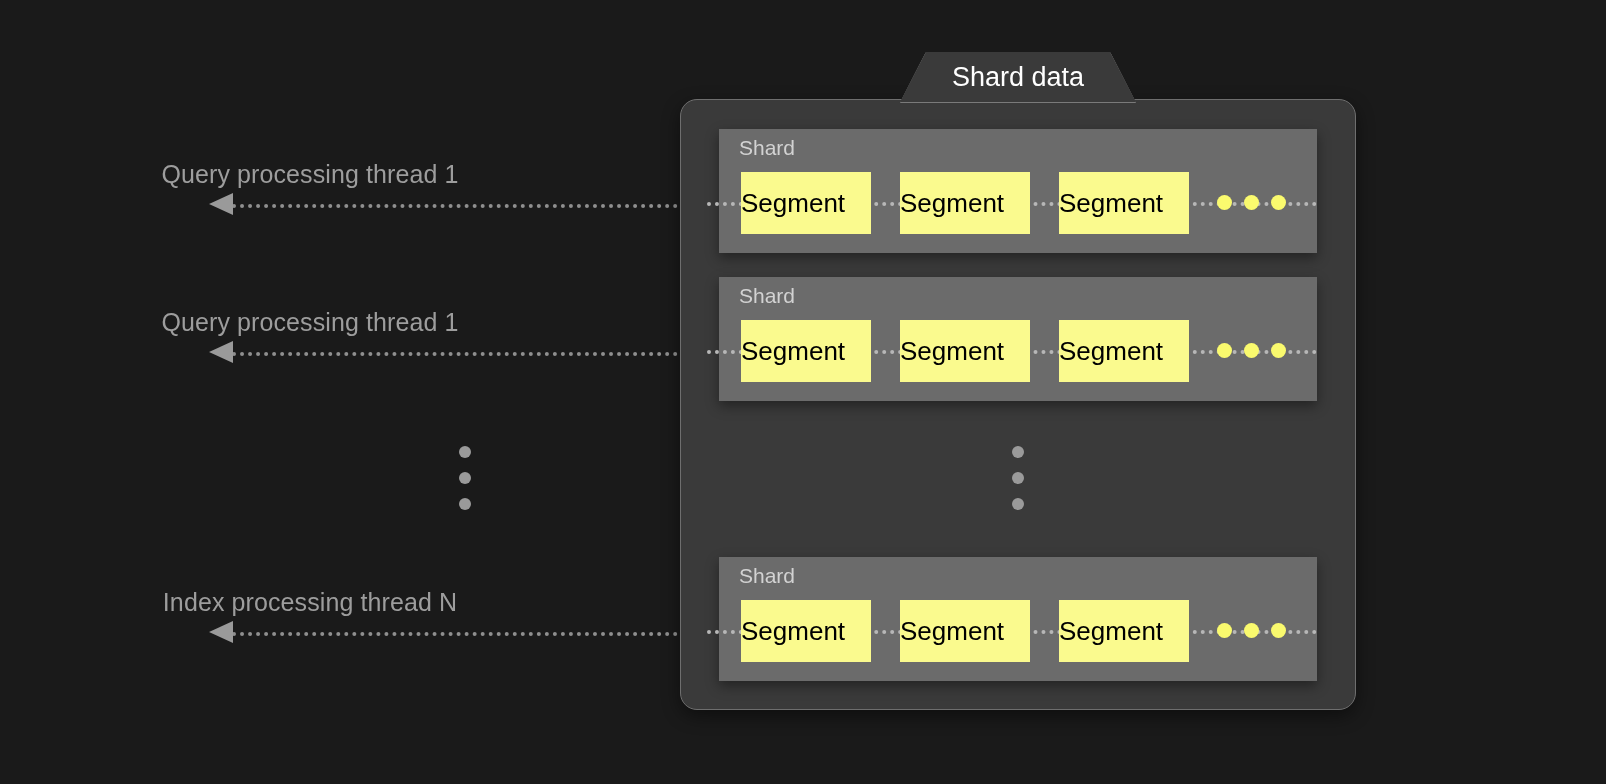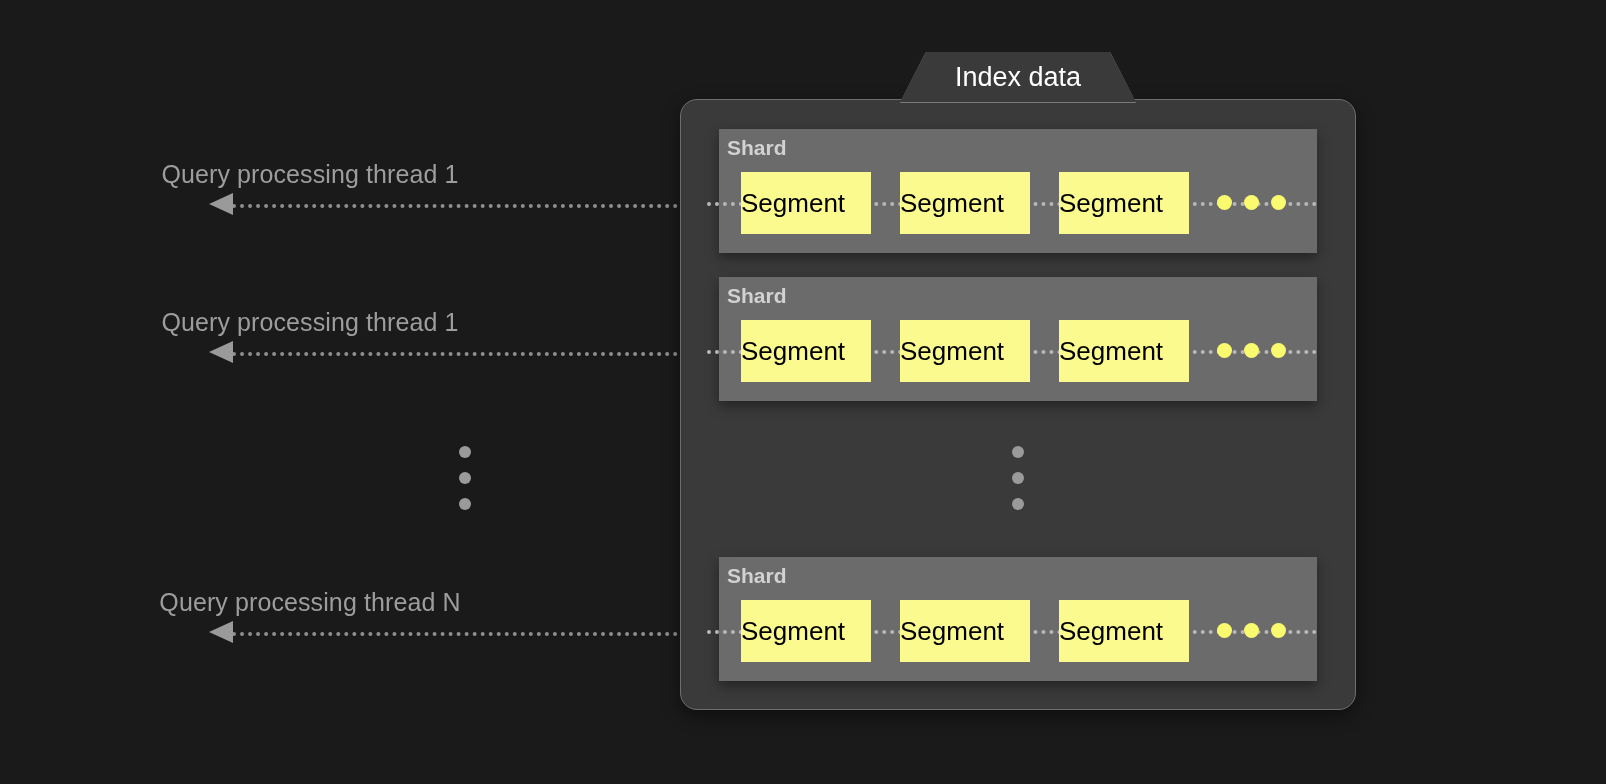--- a/index.html
+++ b/index.html
@@ -126,25 +126,24 @@
     height: 124px;
     background: #6b6b6b;
     box-shadow: 0 5px 12px rgba(0,0,0,0.40);
   }
   #shard-0 { top: 129px; }
   #shard-1 { top: 277px; }
   #shard-2 { top: 557px; }
 
   .shard-label {
     position: absolute;
-    left: 8px;
+    left: 20px;
     top: 7px;
     color: #d2d2d2;
     font-size: 21px;
-    font-weight: bold;
   }
 
   .seg-track {
     position: absolute;
     left: 0;
     top: 43px;
     width: 598px;
     height: 62px;
   }
   .seg-baseline {
@@ -201,38 +200,38 @@
     <div class="arrow-head"></div>
   </div>
 
   <div class="thread-row" style="top:308px;">
     <div class="thread-label">Query processing thread 1</div>
     <div class="arrow-line"></div>
     <div class="arrow-head"></div>
   </div>
 
   <div class="thread-row" style="top:588px;">
-    <div class="thread-label">Query processing thread N</div>
+    <div class="thread-label">Index processing thread N</div>
     <div class="arrow-line"></div>
     <div class="arrow-head"></div>
   </div>
 
   <div class="vdots" id="left-vdots">
     <span class="dot"></span>
     <span class="dot"></span>
     <span class="dot"></span>
   </div>
 
   <div class="panel"></div>
 
   <svg class="panel-tab-border" viewBox="0 0 236 51" preserveAspectRatio="none">
     <path d="M26 0.5 L210 0.5 L235.5 50.5 L0.5 50.5 Z" fill="none" stroke="#7a7a7a" stroke-width="1"></path>
   </svg>
   <div class="panel-tab">
-    <span>Index data</span>
+    <span>Shard data</span>
   </div>
 
   <div class="shard" id="shard-0">
     <div class="shard-label">Shard</div>
     <div class="seg-track">
       <div class="seg-baseline"></div>
       <div class="segment s0">
         <span>Segment</span>
       </div>
       <div class="segment s1">

